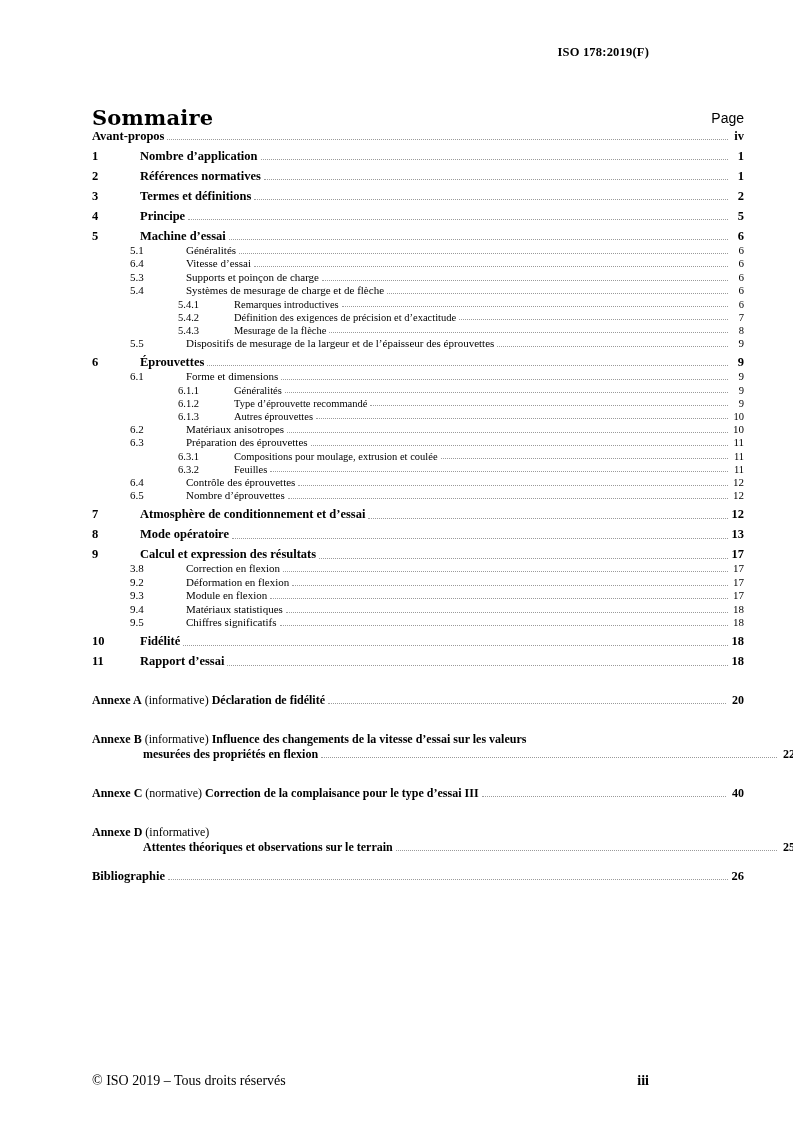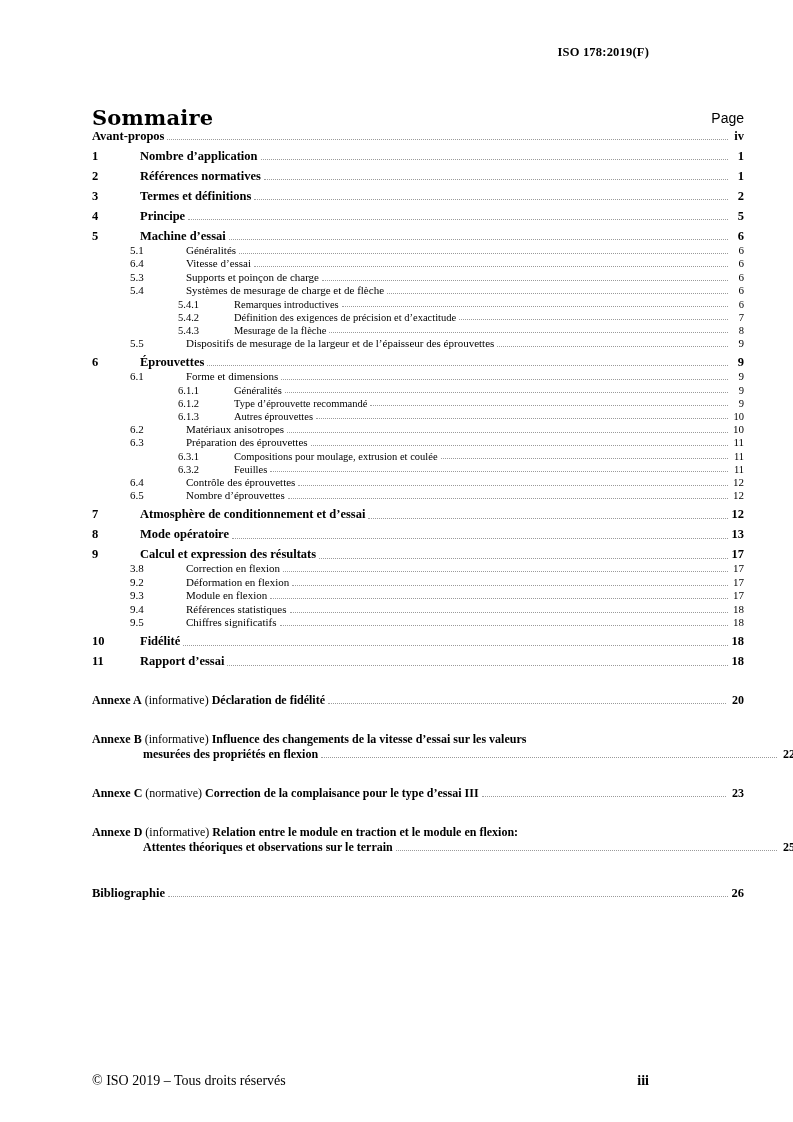--- a/index.html
+++ b/index.html
@@ -136,21 +136,21 @@
   .annex-pg {
     flex: 0 0 auto;
     font-weight: bold;
     font-size: 12px;
     min-width: 16px;
     text-align: right;
   }
   .biblio {
     font-size: 12.5px;
     font-weight: bold;
-    margin-top: 32px;
+    margin-top: 15px;
   }
 
   .footer {
     position: absolute;
     left: 92px;
     right: 55px;
     top: 1073px;
     display: flex;
     justify-content: space-between;
     font-size: 14px;
@@ -353,21 +353,21 @@
           <span class="pg">17</span>
         </div>
         <div class="row lvl2">
           <span class="num">9.3</span>
           <span class="txt">Module en flexion</span>
           <span class="dots"></span>
           <span class="pg">17</span>
         </div>
         <div class="row lvl2">
           <span class="num">9.4</span>
-          <span class="txt">Références statistiques</span>
+          <span class="txt">Matériaux statistiques</span>
           <span class="dots"></span>
           <span class="pg">18</span>
         </div>
         <div class="row lvl2">
           <span class="num">9.5</span>
           <span class="txt">Chiffres significatifs</span>
           <span class="dots"></span>
           <span class="pg">18</span>
         </div>
         <div class="row lvl1">
@@ -408,30 +408,29 @@
           </div>
         </div>
         <div class="annex">
           <div class="annex-line1">
             <span class="lead">Annexe C</span>
             <span>&nbsp;</span>
             <span class="kind">(normative)</span>
             <span>&nbsp;</span>
             <span class="ttl">Correction de la complaisance pour le type d’essai III</span>
             <span class="dots"></span>
-            <span class="annex-pg">23</span>
+            <span class="annex-pg">40</span>
           </div>
         </div>
         <div class="annex">
           <div class="annex-line1">
             <span class="lead">Annexe D</span>
             <span>&nbsp;</span>
             <span class="kind">(informative)</span>
             <span>&nbsp;</span>
-            <span class="ttl">Relation entre le module en traction et le module en flexion:</span>
           </div>
           <div class="annex-line2">
             <span class="ttl">Attentes théoriques et observations sur le terrain</span>
             <span class="dots"></span>
             <span class="annex-pg">25</span>
           </div>
         </div>
         <div class="row biblio">
           <span class="txt">Bibliographie</span>
           <span class="dots"></span>

